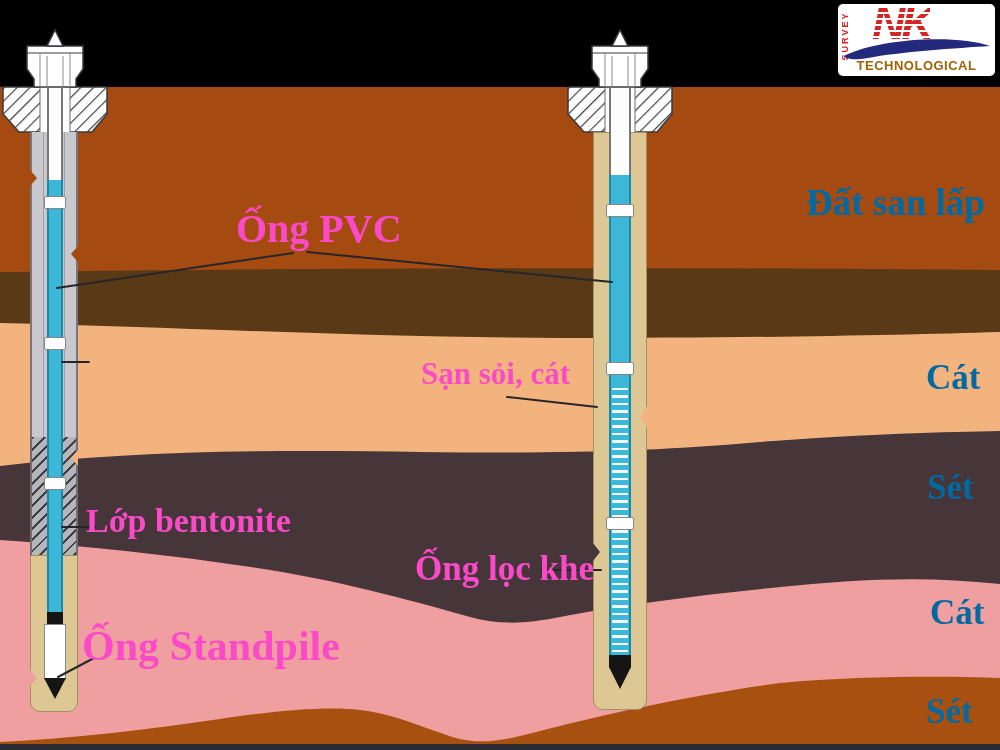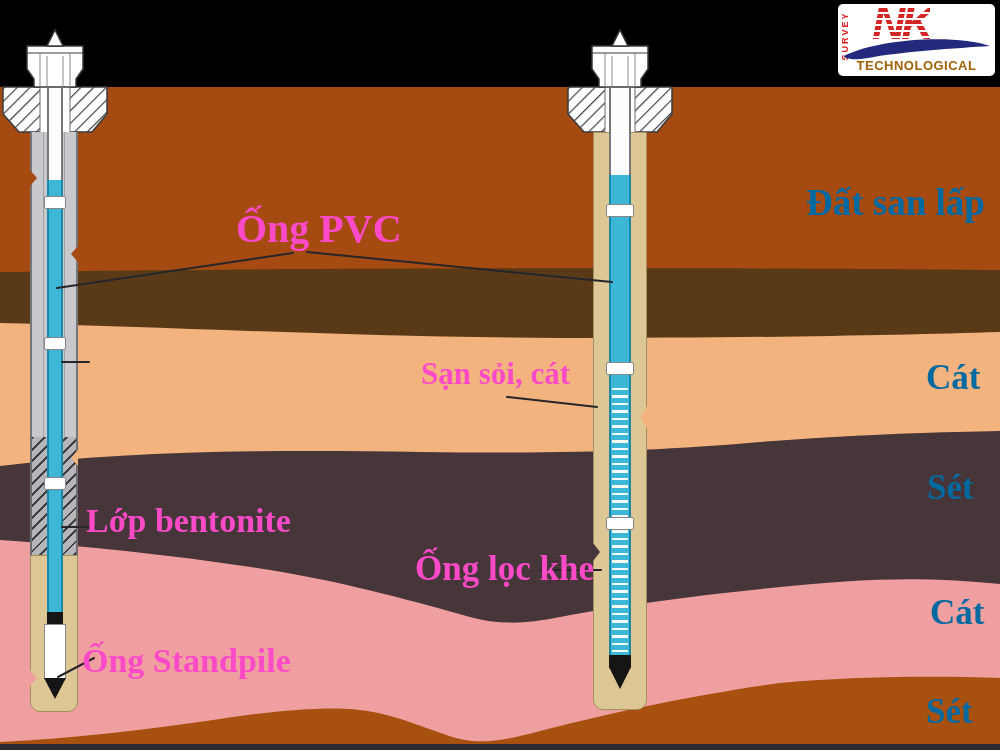--- a/index.html
+++ b/index.html
@@ -125,21 +125,21 @@
       <polygon points="78,450 71,458 78,466" fill="#f3b37e"></polygon>
       <polygon points="30,670 37,678 30,686" fill="#f09fa0"></polygon>
       <polygon points="647,406 640,417 647,428" fill="#f3b37e"></polygon>
       <polygon points="593,543 600,552 593,561" fill="#463539"></polygon>
     </g>
   </svg>
 
 
   <div class="lbl lbl-pink" style="left:236px;top:208px;font-size:40px;">Ống PVC</div>
   <div class="lbl lbl-pink" style="left:86px;top:503px;font-size:34px;">Lớp bentonite</div>
-  <div class="lbl lbl-pink" style="left:82px;top:643px;font-size:34px;">Ống Standpile</div>
+  <div class="lbl lbl-pink" style="left:82px;top:624px;font-size:42px;">Ống Standpile</div>
   <div class="lbl lbl-pink" style="left:421px;top:358px;font-size:31px;">Sạn sỏi, cát</div>
   <div class="lbl lbl-pink" style="left:415px;top:551px;font-size:35px;">Ống lọc khe</div>
 
   <div class="lbl lbl-cyan" style="left:806px;top:184px;font-size:37px;">Đất san lấp</div>
   <div class="lbl lbl-cyan" style="left:926px;top:360px;font-size:35px;">Cát</div>
   <div class="lbl lbl-cyan" style="left:927px;top:470px;font-size:35px;">Sét</div>
   <div class="lbl lbl-cyan" style="left:930px;top:595px;font-size:35px;">Cát</div>
   <div class="lbl lbl-cyan" style="left:926px;top:694px;font-size:35px;">Sét</div>
 
   <div class="logo">

